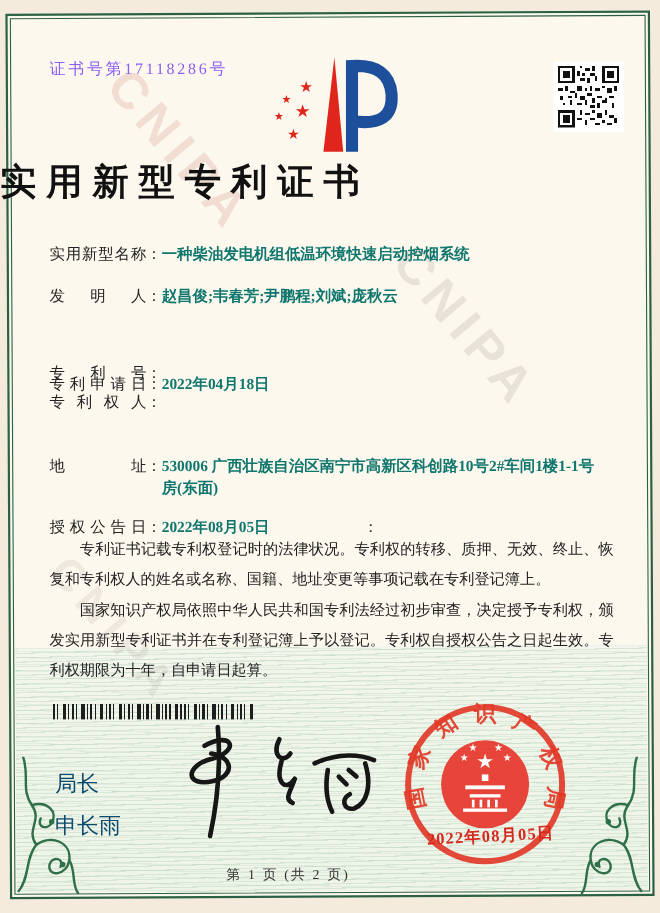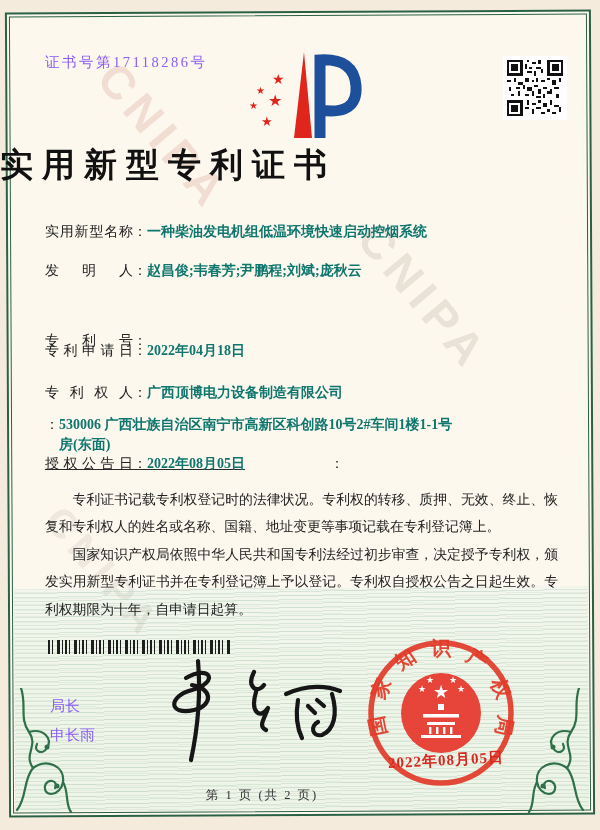--- a/index.html
+++ b/index.html
@@ -60,37 +60,37 @@
   .flabel{
     display:inline-block;width:88px;flex:0 0 88px;
     text-align:justify;text-align-last:justify;color:#222;
   }
   .fcolon{flex:0 0 14px;}
   .fvalue{font-weight:600;color:#0f766e;}
   .row-name{top:222px;}
   .row-inventor{top:261px;}
   .row-patno{top:302px;margin-top:29px;}
   .row-appdate{top:341px;}
-  .row-patentee{top:383px;}
+  .row-patentee{top:357px;}
   .row-address{top:415px;}
   .row-address .fvalue{width:400px;}
-  .row-grant{top:454px;text-decoration:underline;}
+  .row-grant{top:471px;}
   .grant-no{position:absolute;left:285px;top:0;display:flex;}
   .grant-no .flabel{width:80px;flex:0 0 80px;}
   .paragraphs{
     position:absolute;left:45px;top:486px;width:513px;
     font-size:13.8px;line-height:1.99;color:#222;text-align:justify;
   }
   .paragraphs p{margin:0;text-indent:2em;}
   .barcode{
     position:absolute;left:48px;top:640px;width:183px;height:14px;
     background:
       repeating-linear-gradient(90deg,#1e1e1e 0 2px,transparent 2px 4px,#1e1e1e 4px 5px,transparent 5px 9px,#1e1e1e 9px 12px,transparent 12px 14px,#1e1e1e 14px 15px,transparent 15px 17px);
   }
-  .signer{position:absolute;left:50px;top:694px;font-size:15px;line-height:1.9;font-family:Liberation Mono, monospace;color:#8b5cf6;}
+  .signer{position:absolute;left:50px;top:694px;font-size:20px;line-height:1.9;font-family:Liberation Sans, sans-serif;color:#0c4a6e;}
   .signature{position:absolute;left:148px;top:658px;}
   .seal{position:absolute;left:366px;top:638px;}
   .seal-date{
     position:absolute;left:376px;top:751px;width:140px;text-align:center;
     color:#d8281e;font-size:15px;font-weight:bold;letter-spacing:1px;
     transform:rotate(-3deg);z-index:5;
   }
   .footer{
     position:absolute;left:0;top:787px;width:100%;text-align:center;
     font-size:12.5px;letter-spacing:2px;color:#333;
@@ -211,23 +211,23 @@
       <span class="fcolon">：</span>
   </div>
   <div class="frow row-appdate">
     <span class="flabel">专利申请日</span>
       <span class="fcolon">：</span>
     <span class="fvalue">2022年04月18日</span>
   </div>
   <div class="frow row-patentee">
     <span class="flabel">专利权人</span>
       <span class="fcolon">：</span>
-    <span class="fvalue">广西顶博电力设备制造有限公司</span>
   </div>
   <div class="frow row-address">
+    <span class="flabel">地址</span>
       <span class="fcolon">：</span>
     <span class="fvalue">530006 广西壮族自治区南宁市高新区科创路10号2#车间1楼1-1号房(东面)</span>
   </div>
   <div class="frow row-grant">
     <span class="flabel">授权公告日</span>
       <span class="fcolon">：</span>
     <span class="fvalue">2022年08月05日</span>
     <span class="grant-no">
         <span class="fcolon">：</span>
     </span>

